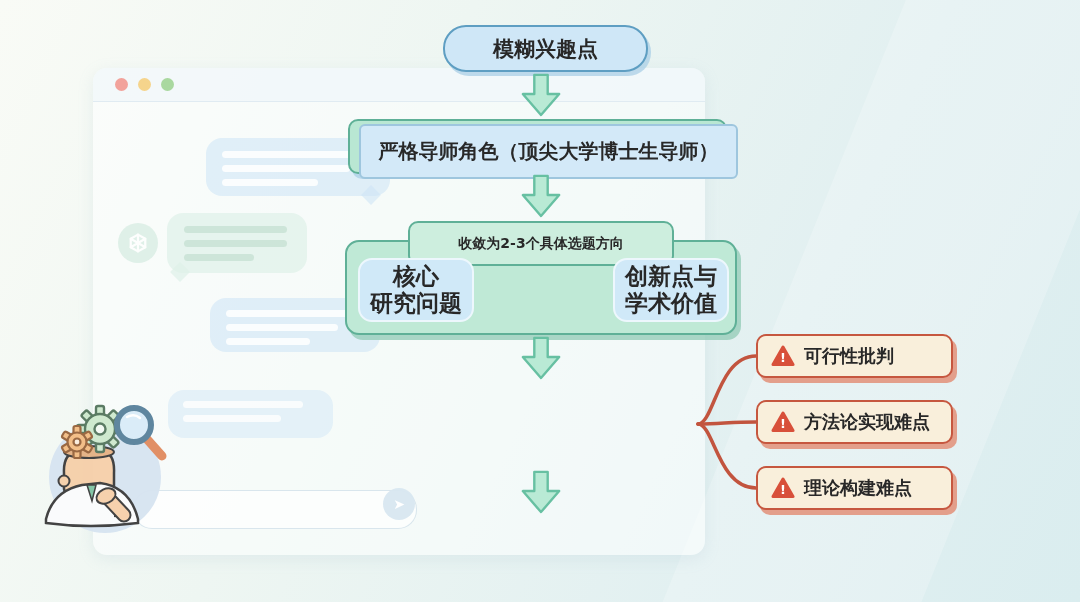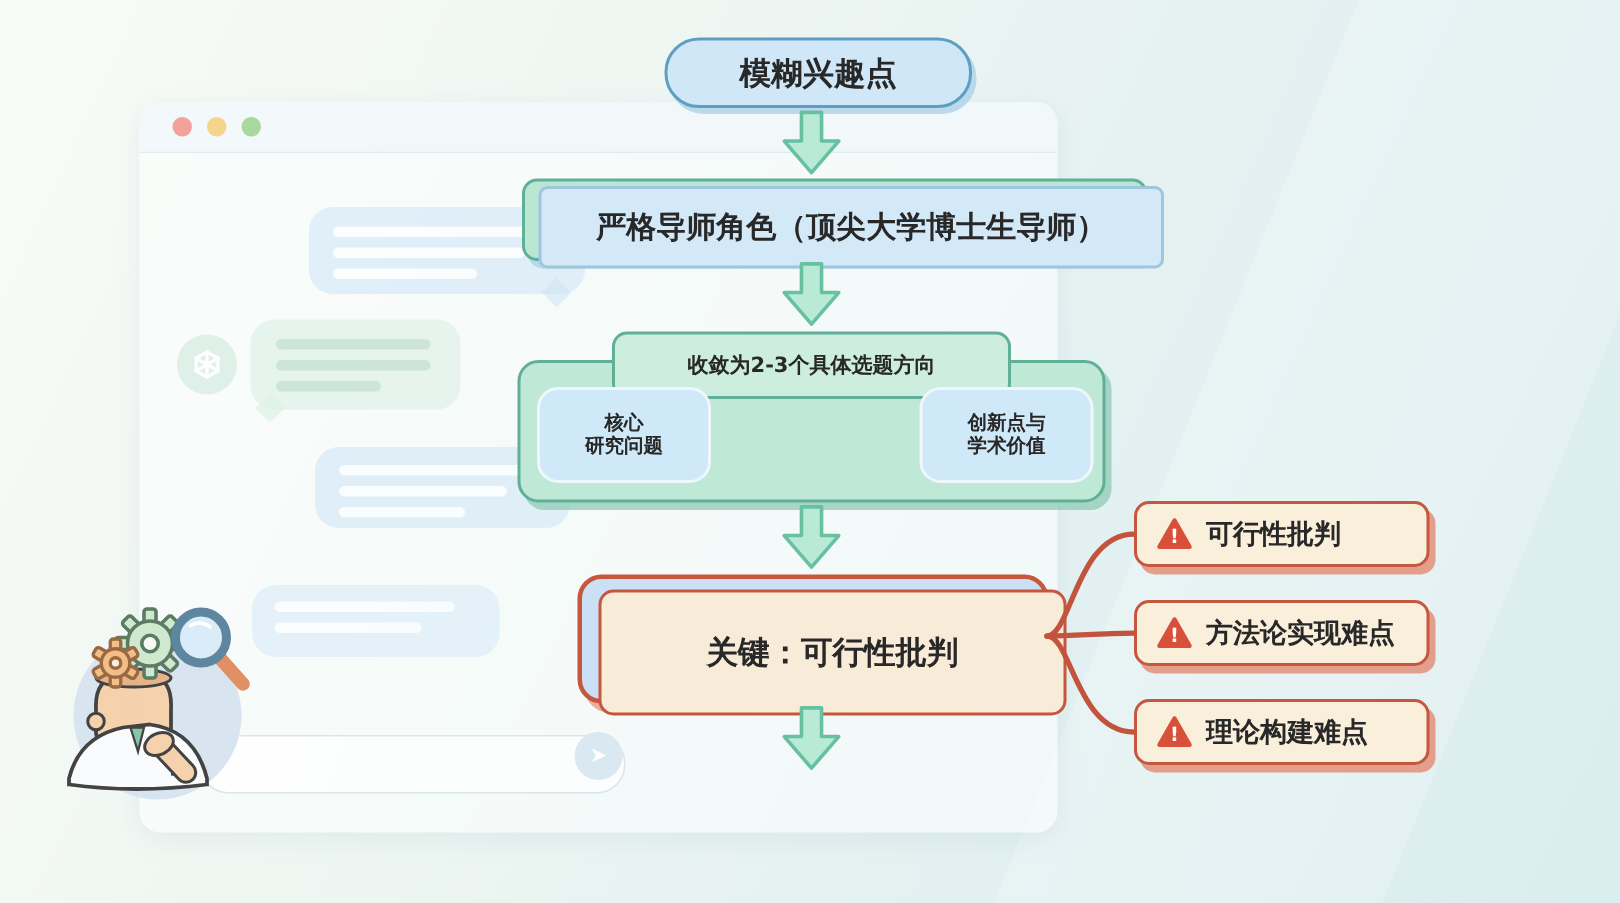--- a/index.html
+++ b/index.html
@@ -40,30 +40,30 @@
     color:#ffffff;font-size:14px;font-weight:bold;}
   
   .node-label{display:flex;align-items:center;justify-content:center;
     width:100%;height:100%;font-weight:bold;text-align:center;}
   .pill{position:absolute;background:#cfe7f7;border:2.5px solid #5e9ec2;
     box-shadow:3px 4px 0 rgba(170,207,230,0.75);}
   .pill-start{left:443px;top:25px;width:201px;height:43px;border-radius:23px;font-size:21px;}
   .pill-final{left:313px;top:521px;width:447px;height:55px;border-radius:29px;font-size:20px;}
   .mentor-box{position:absolute;left:348px;top:119px;width:375px;height:51px;
     background:#b9e7d3;border:2.5px solid #5fb097;border-radius:10px;
-    box-shadow:4px 5px 0 rgba(170,207,230,0.75);padding-left:38px;}
+    box-shadow:4px 5px 0 rgba(170,207,230,0.75);}
   .mentor-inner{position:absolute;inset:3px 9px;background:#d3e9f8;
     border:2px solid #9ec6de;border-radius:6px;font-size:20px;}
   .converge-box{position:absolute;left:345px;top:240px;width:388px;height:91px;
     background:#bfe9d6;border:2.5px solid #5fb097;border-radius:14px;
     box-shadow:4px 5px 0 rgba(150,205,185,0.8);}
   .converge-tab{position:absolute;left:408px;top:221px;width:262px;height:41px;
     background:#cdeede;border:2.5px solid #5fb097;border-radius:10px;font-size:14px;z-index:3;}
   .subbox{position:absolute;top:258px;height:60px;background:#d0e9f8;
-    border:2.5px solid #edf7fd;border-radius:14px;font-size:13px;line-height:1.18;z-index:3;}
+    border:2.5px solid #edf7fd;border-radius:14px;font-size:23px;line-height:1.18;z-index:3;}
   .subbox .node-label{white-space:pre-line;}
   .sub-1{left:358px;width:112px;}
   .sub-2{left:480px;width:123px;}
   .sub-3{left:613px;width:112px;}
   .critique-box{position:absolute;left:385px;top:383px;width:308px;height:80px;
     background:#cbe0f4;border:3px solid #c6573f;border-radius:16px;
     box-shadow:5px 6px 0 rgba(233,164,142,0.9);}
   .critique-inner{position:absolute;inset:7px 11px;background:#f8ecd8;
     border:2.5px solid #c6573f;border-radius:10px;font-size:21px;}
   .risk-box{position:absolute;left:756px;width:197px;height:44px;
@@ -206,23 +206,20 @@
   </div>
   <div class="subbox sub-3">
     <div class="node-label">创新点与
 学术价值</div>
   </div>
 
   <svg class="arrow a3" viewBox="0 0 44 46">
     <path d="M15 2 L29 2 L29 22 L41 22 L22 44 L3 22 L15 22 Z" fill="#b9ead5" stroke="#67c0a2" stroke-width="2.5" stroke-linejoin="round"></path>
   </svg>
 
-  <div class="critique-box">
-    <div class="critique-inner node-label">关键：可行性批判</div>
-  </div>
 
   <svg class="connector" viewBox="0 0 68 170">
     <g stroke="#c2543e" stroke-width="3.5" fill="none" stroke-linecap="round">
       <path d="M4 94 C 20 94, 24 26, 62 26"></path>
       <path d="M4 94 C 26 94, 36 92, 62 92"></path>
       <path d="M4 94 C 20 94, 24 158, 62 158"></path>
     </g>
   </svg>
 
   <div class="risk-box risk-1">

